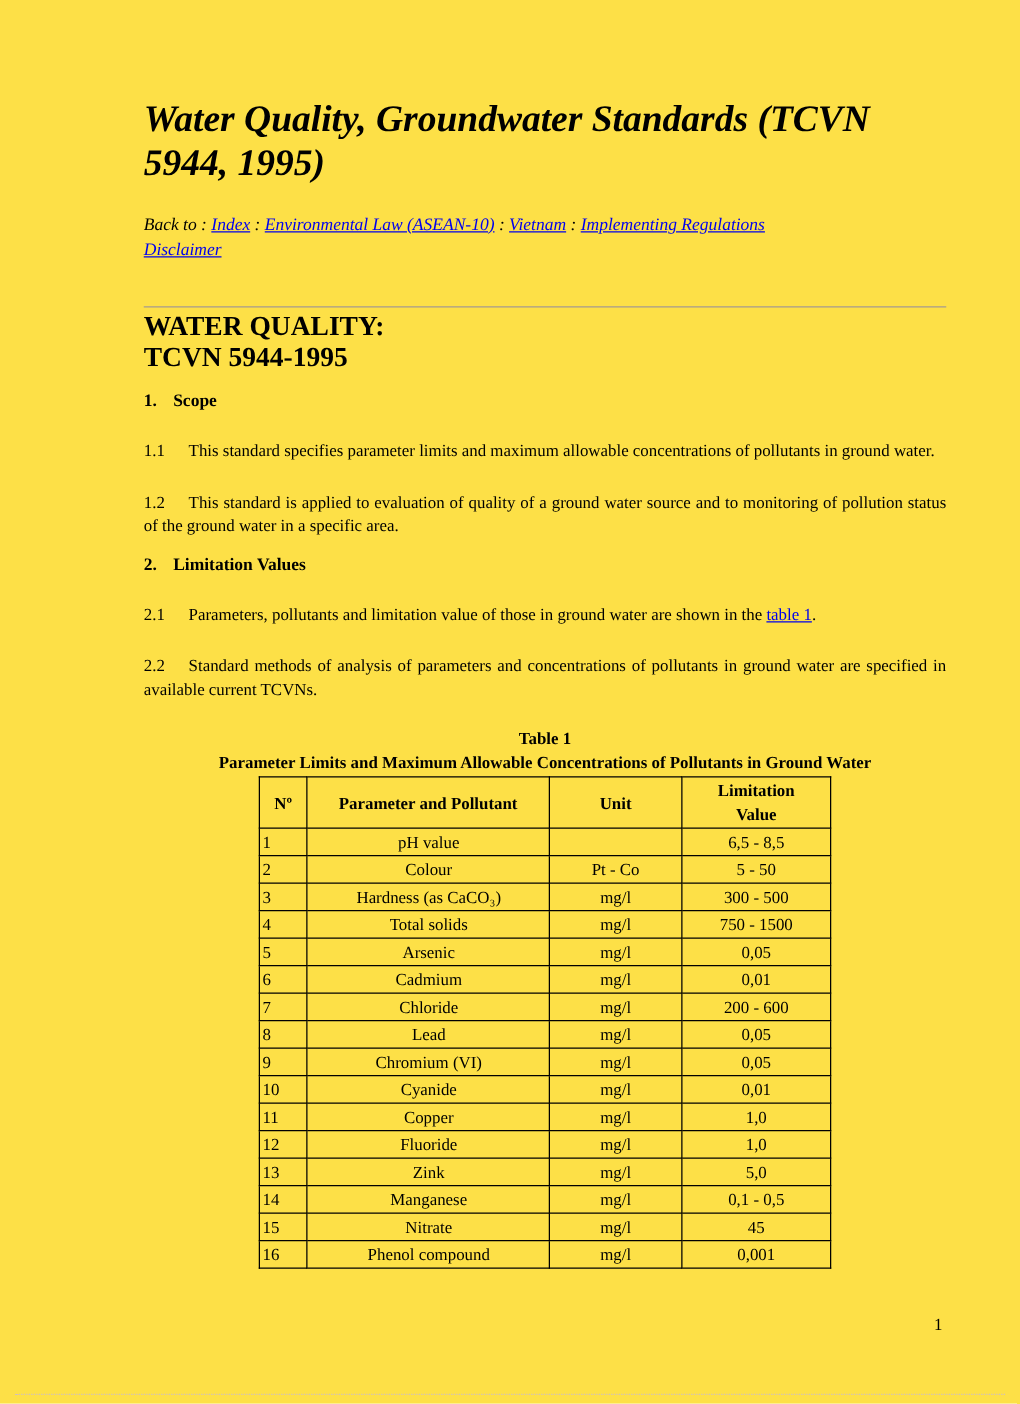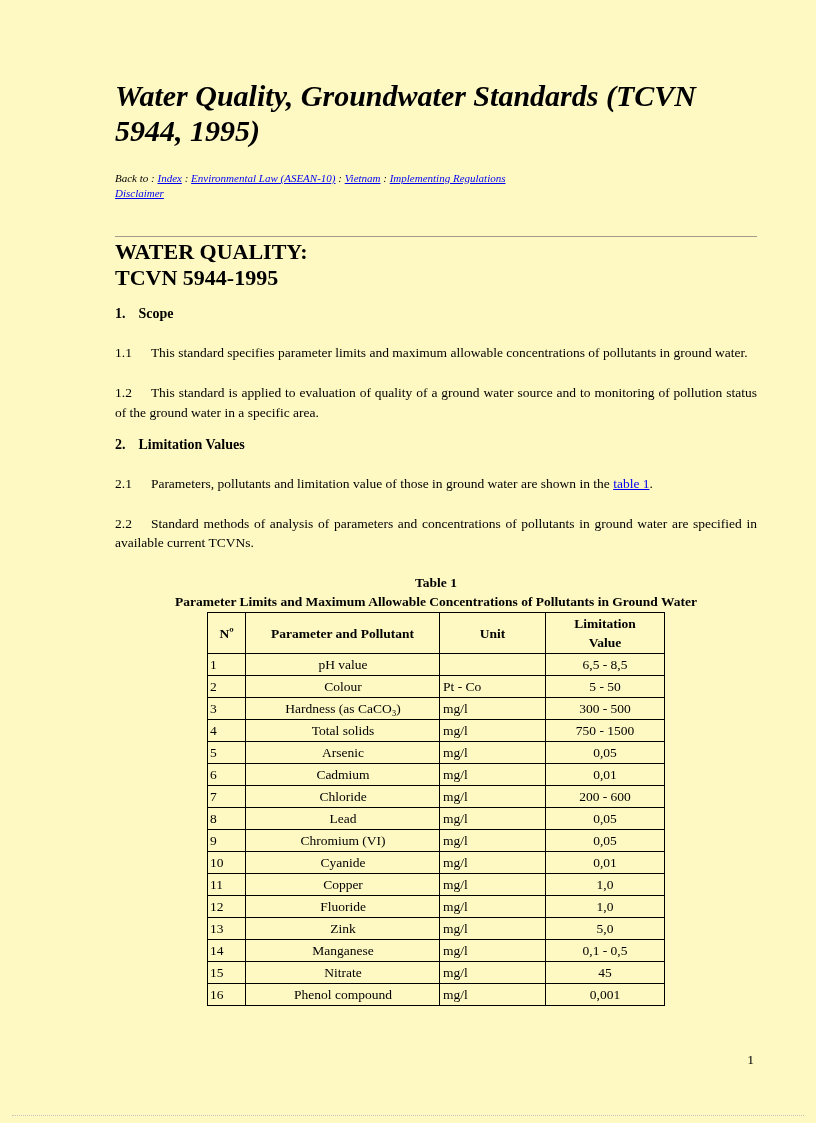--- a/index.html
+++ b/index.html
@@ -6,35 +6,35 @@
   html, body { margin: 0; padding: 0; background: #ffffff; }
   body {
     font-family: "Liberation Serif", "DejaVu Serif", serif;
     color: #000;
   }
   .page {
     position: relative;
     width: 816px;
     height: 1123px;
     margin: 0 auto;
-    background: #fef9c3;
+    background: #fde047;
     padding: 78px 59px 0 115px;
     overflow: hidden;
   }
   
   .doc-title {
     font-size: 30px;
     font-weight: bold;
     font-style: italic;
     line-height: 1.18;
     margin: 0 0 22px 0;
   }
   
   .nav {
-    font-size: 11px;
+    font-size: 14px;
     font-style: italic;
     line-height: 1.42;
     margin: 0 0 0 0;
     font-family: Liberation Serif, serif;
   }
   .nav a {
     color: #0000ee;
     text-decoration: underline;
     cursor: pointer;
   }
@@ -97,21 +97,21 @@
     text-align: center;
     vertical-align: middle;
   }
   table.data th.h3 { padding-left: 14px; padding-right: 14px; }
   col.c0 { width: 38px; }
   col.c1 { width: 194px; }
   col.c2 { width: 106px; }
   col.c3 { width: 119px; }
   table.data td.c0 { text-align: left; padding-left: 2px; }
   table.data td.c1 { text-align: center; padding-left: 4px; }
-  table.data td.c2 { text-align: left; }
+  table.data td.c2 { text-align: center; }
   table.data td.c3 { text-align: center; }
   
   .page-number {
     position: absolute;
     top: 1052px;
     right: 62px;
     font-size: 13.5px;
   }
   
   .bottom-dots {

